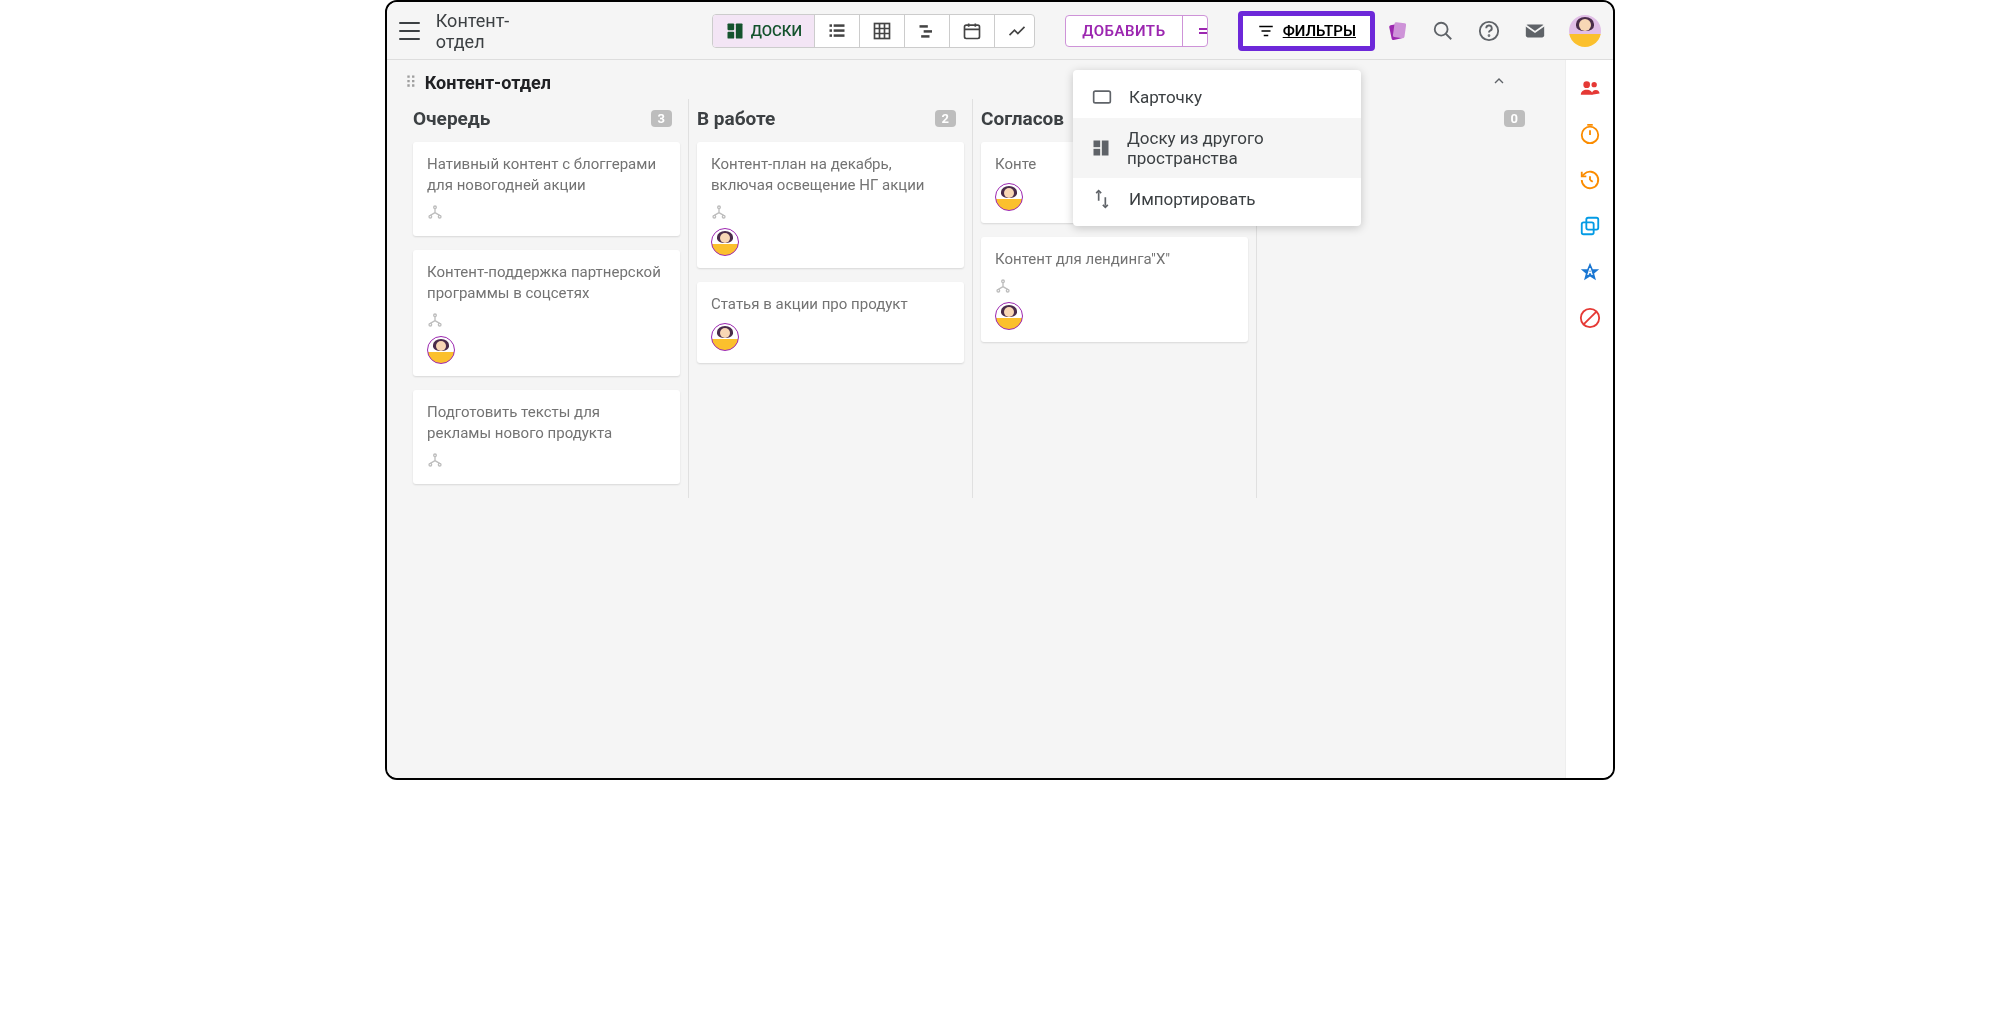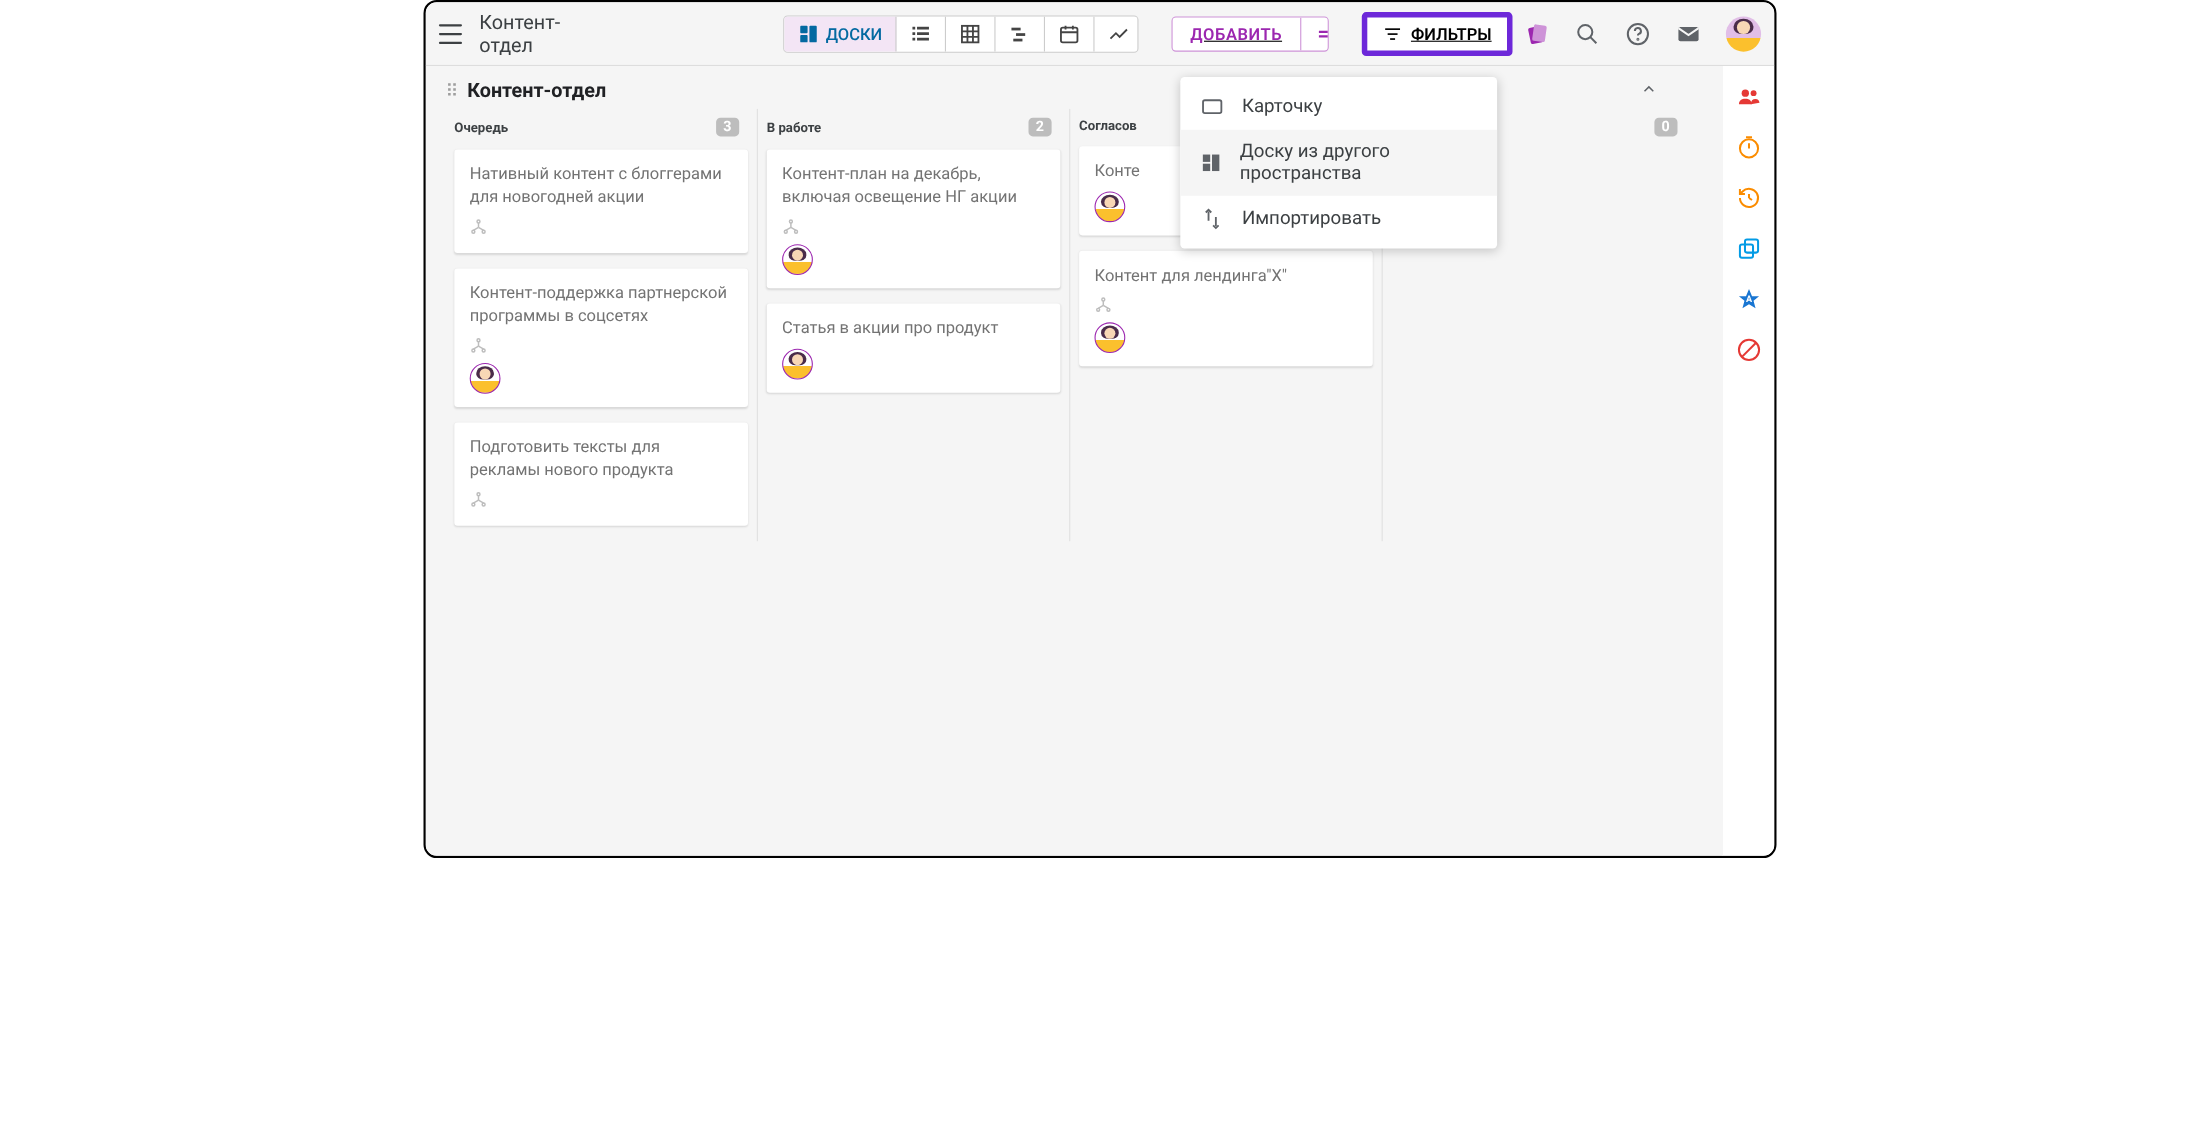--- a/index.html
+++ b/index.html
@@ -5,42 +5,42 @@
 * { box-sizing: border-box; margin: 0; padding: 0; }
 body { font-family: -apple-system, Roboto, Arial, sans-serif; background: #fff; }
 .frame { width: 1230px; height: 780px; border: 2px solid #000; border-radius: 12px; margin: 0 auto; overflow: hidden; position: relative; }
 .topbar { height: 58px; background: #f5f5f5; border-bottom: 1px solid #ddd; display: flex; align-items: center; padding: 0 12px; gap: 10px; }
 .hamburger { width: 24px; height: 18px; display: flex; flex-direction: column; justify-content: space-between; cursor: pointer; }
 .hamburger span { height: 2px; background: #3c4043; border-radius: 1px; }
 .space-title { font-size: 18px; color: #3c4043; margin-left: 6px; font-weight: 400; }
 .view-group { display: flex; margin-left: 160px; border: 1px solid #ccc; border-radius: 4px; overflow: hidden; background: #fff; }
 .view-btn { display: flex; align-items: center; gap: 6px; padding: 6px 12px; border-right: 1px solid #ccc; cursor: pointer; font-size: 15px; font-weight: 500; color: #444; }
 .view-btn:last-child { border-right: none; }
-.view-btn.active { background: #f3e5f5; color: #0369a1; }
+.view-btn.active { background: #f3e5f5; color: #14532d; }
 .view-btn svg { width: 20px; height: 20px; }
-.add-group { display: flex; margin-left: 20px; border: 1px solid #ce93d8; border-radius: 4px; overflow: hidden; background: #fff; text-decoration: underline; }
+.add-group { display: flex; margin-left: 20px; border: 1px solid #ce93d8; border-radius: 4px; overflow: hidden; background: #fff; }
 .add-btn { padding: 6px 16px; color: #9c27b0; font-weight: 600; font-size: 15px; letter-spacing: 0.5px; cursor: pointer; border-right: 1px solid #ce93d8; }
 .add-toggle { padding: 6px 14px; cursor: pointer; display: flex; align-items: center; }
 .filter-btn { display: flex; align-items: center; gap: 8px; margin-left: 20px; border: 5px solid #6d28d9; border-radius: 4px; padding: 6px 14px; background: #fff; font-weight: 600; font-size: 15px; cursor: pointer; text-decoration: underline; }
 .top-right { margin-left: auto; display: flex; align-items: center; gap: 22px; }
 .icon-btn { width: 24px; height: 24px; cursor: pointer; display: flex; align-items: center; justify-content: center; color: #5f6368; }
 .avatar { width: 32px; height: 32px; border-radius: 50%; background: linear-gradient(to bottom, #e1bee7 0%, #e1bee7 60%, #fbc02d 60%, #fbc02d 100%); position: relative; overflow: hidden; }
 .avatar::after { content: ''; position: absolute; top: 4px; left: 50%; transform: translateX(-50%); width: 12px; height: 12px; border-radius: 50%; background: #f8d7b5; }
 .avatar::before { content: ''; position: absolute; top: 2px; left: 50%; transform: translateX(-50%); width: 18px; height: 14px; border-radius: 50% 50% 40% 40%; background: #4a2c4a; }
 .content-wrap { display: flex; height: calc(100% - 58px); }
 .board-area { flex: 1; background: #f5f5f5; padding: 0; overflow: auto; }
 .board-head { display: flex; align-items: center; gap: 8px; padding: 12px 18px 6px; }
 .board-head .drag { color: #9e9e9e; }
 .board-title { font-size: 18px; font-weight: 700; color: #202124; }
 .collapse-arrow { margin-left: auto; margin-right: 40px; color: #5f6368; cursor: pointer; }
 .columns { display: flex; gap: 0; padding: 0 18px; }
 .column { width: 284px; border-right: 1px solid #e0e0e0; padding: 0 8px 0 0; }
 .column:last-child { border-right: none; }
 .col-head { display: flex; align-items: center; padding: 8px 8px 12px; }
-.col-title { font-size: 12px; font-weight: 700; color: #3c4043; }
+.col-title { font-size: 19px; font-weight: 700; color: #3c4043; }
 .col-count { margin-left: auto; background: #bdbdbd; color: #fff; font-size: 13px; font-weight: 700; padding: 1px 7px; border-radius: 4px; }
 .card { background: #fff; border-radius: 3px; box-shadow: 0 1px 2px rgba(0,0,0,0.12); padding: 12px 14px; margin: 0 0 14px 8px; cursor: pointer; }
 .card-title { font-size: 15px; color: #737373; line-height: 1.4; margin-bottom: 8px; }
 .card-icons { display: flex; align-items: center; gap: 6px; margin-top: 6px; }
 .subtree-icon { color: #bdbdbd; }
 .card-avatar { width: 28px; height: 28px; border-radius: 50%; border: 1.5px solid #9c27b0; background: linear-gradient(to bottom, #fff 0%, #fff 58%, #fbc02d 58%, #fbc02d 100%); position: relative; overflow: hidden; margin-top: 4px; }
 .card-avatar::after { content: ''; position: absolute; top: 4px; left: 50%; transform: translateX(-50%); width: 10px; height: 10px; border-radius: 50%; background: #f8d7b5; }
 .card-avatar::before { content: ''; position: absolute; top: 2px; left: 50%; transform: translateX(-50%); width: 16px; height: 12px; border-radius: 50% 50% 40% 40%; background: #4a2c4a; }
 .right-rail { width: 48px; background: #fff; border-left: 1px solid #eee; display: flex; flex-direction: column; align-items: center; padding-top: 16px; gap: 22px; }
 .rail-icon { width: 24px; height: 24px; cursor: pointer; display: flex; align-items: center; justify-content: center; }

